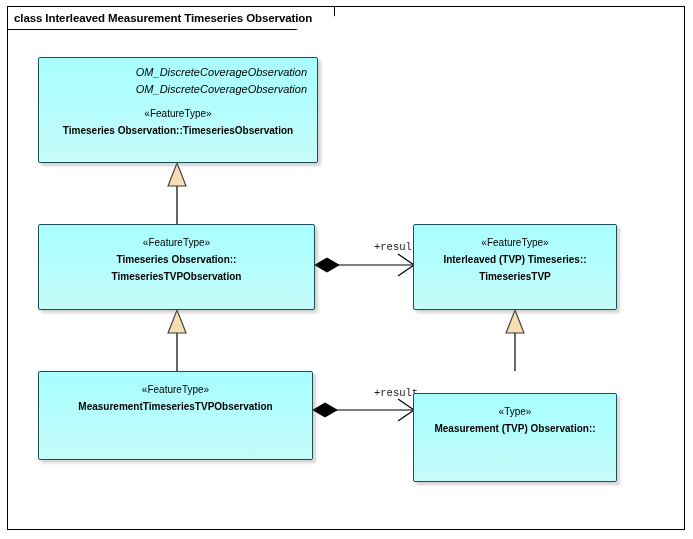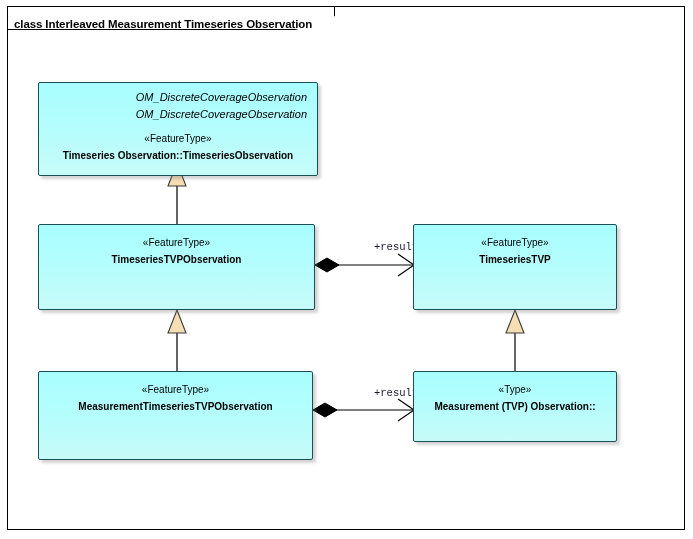--- a/index.html
+++ b/index.html
@@ -49,21 +49,20 @@
   .title-tab-inner {
     position: absolute;
     left: 7px;
     top: 6px;
     width: 328px;
     height: 24px;
     box-sizing: border-box;
     display: flex;
     align-items: center;
     padding-left: 7px;
-    margin-top: 6px;
   }
   .title-text {
     font-size: 11.5px;
     font-weight: bold;
     color: #000000;
     white-space: nowrap;
     letter-spacing: -0.1px;
   }
 
   
@@ -169,41 +168,43 @@
     <g>
       <line x1="313" y1="410" x2="413" y2="410" stroke="#000000" stroke-width="1.2"></line>
       <polygon points="313,410 325,403 337,410 325,417" fill="#000000" stroke="#000000" stroke-width="1"></polygon>
       <polyline points="398,399 414,410 398,421" fill="none" stroke="#000000" stroke-width="1.2"></polyline>
     </g>
   </svg>
 
   <span class="role-label" style="left:374px; top:241px;">+result</span>
   <span class="role-label" style="left:374px; top:387px;">+result</span>
 
-  <div class="class-box" style="left:38px; top:57px; width:280px; height:94px;margin-top:25px;">
+  <div class="class-box" style="left:38px; top:57px; width:280px; height:106px;">
     <div class="supertype-line">OM_DiscreteCoverageObservation</div>
     <div class="supertype-line">OM_DiscreteCoverageObservation</div>
     <div class="gap-sm"></div>
     <div class="stereotype">«FeatureType»</div>
     <div class="class-name">Timeseries Observation::TimeseriesObservation</div>
   </div>
 
   <div class="class-box" style="left:38px; top:224px; width:277px; height:86px; padding-top:10px;">
     <div class="stereotype">«FeatureType»</div>
+    <div class="class-name">Timeseries Observation::</div>
     <div class="class-name">TimeseriesTVPObservation</div>
   </div>
 
   <div class="class-box" style="left:413px; top:224px; width:204px; height:86px; padding-top:10px;">
     <div class="stereotype">«FeatureType»</div>
+    <div class="class-name">Interleaved (TVP) Timeseries::</div>
     <div class="class-name">TimeseriesTVP</div>
   </div>
 
   <div class="class-box" style="left:38px; top:371px; width:275px; height:89px; padding-top:10px;">
     <div class="stereotype">«FeatureType»</div>
     <div class="class-name">MeasurementTimeseriesTVPObservation</div>
   </div>
 
-  <div class="class-box" style="left:413px; top:371px; width:204px; height:71px; padding-top:10px;">
+  <div class="class-box" style="left:413px; top:393px; width:204px; height:89px; padding-top:10px;">
     <div class="stereotype">«Type»</div>
     <div class="class-name">Measurement (TVP) Observation::</div>
   </div>
 
 </div>
 
 </body></html>

